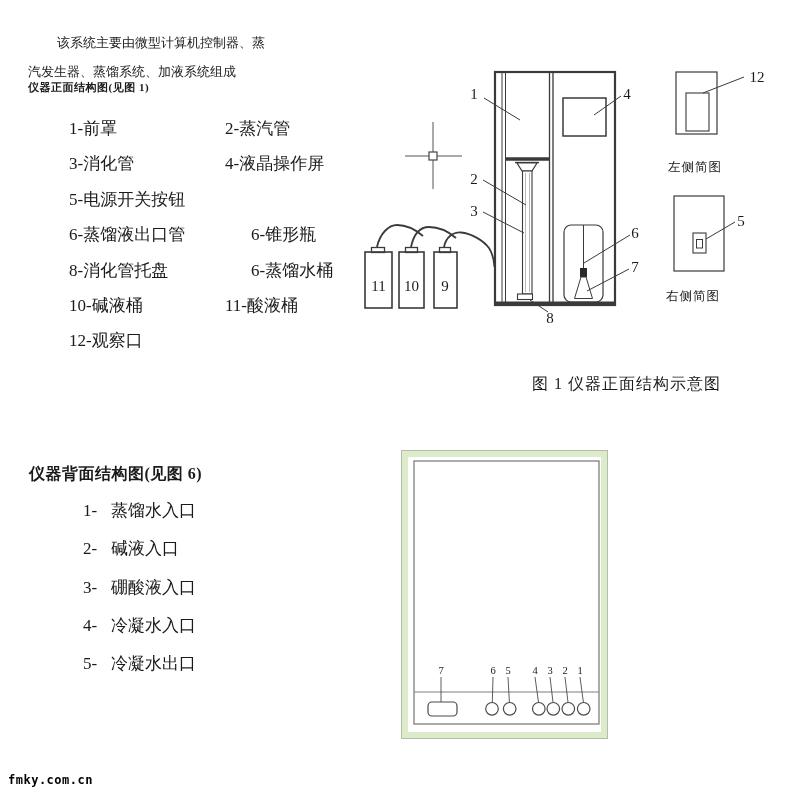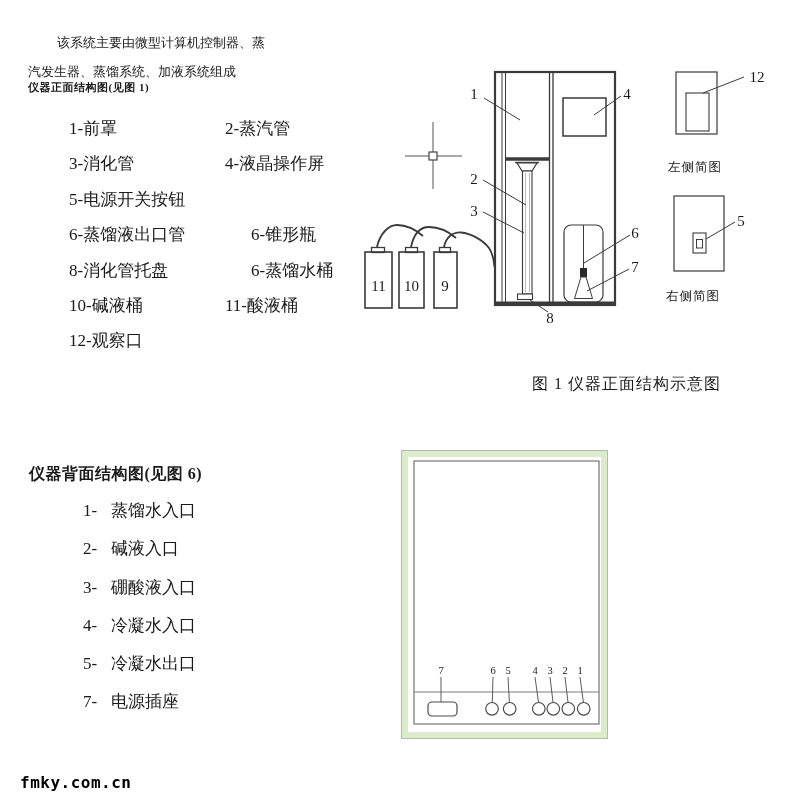--- a/index.html
+++ b/index.html
@@ -15,21 +15,21 @@
   .front-row .rt{position:absolute;left:189px;top:0;white-space:nowrap;}
   .front-row .rt.indent{left:215px;}
   .fig-caption{font-size:16px;letter-spacing:1px;white-space:nowrap;}
   .cap1{left:532px;top:358px;margin-top:16px;}
   .cap2{left:531px;top:763px;}
   .h-back{left:29px;top:464px;font-size:16px;font-weight:bold;letter-spacing:0.5px;}
   .back-list{left:61px;top:501px;font-size:17px;margin-left:22px;}
   .back-row{height:38.3px;line-height:20px;white-space:nowrap;}
   .back-row .num{display:inline-block;width:28px;}
   .logo{left:8px;top:773px;font-family:"DejaVu Sans Mono",monospace;font-weight:bold;
-        font-size:16px;letter-spacing:0.5px;color:#000;margin-left:12px;}
+        font-size:12px;letter-spacing:0.5px;color:#000;}
   svg{display:block;}
   svg text{font-family:"Liberation Serif","DejaVu Serif",serif;}
   svg text.cjk{font-size:12.5px;letter-spacing:1px;}
 </style>
 </head>
 <body>
 
 <div class="page">
 
   <div class="abs intro">
@@ -172,23 +172,20 @@
     </div>
     <div class="back-row">
       <span class="num">3-</span><span>硼酸液入口</span>
     </div>
     <div class="back-row">
       <span class="num">4-</span><span>冷凝水入口</span>
     </div>
     <div class="back-row">
       <span class="num">5-</span><span>冷凝水出口</span>
     </div>
-    <div class="back-row">
-      <span class="num">7-</span><span>电源插座</span>
-    </div>
   </div>
 
   <svg class="abs" style="left:401px;top:450px;" width="207" height="289" viewBox="0 0 207 289">
     <rect x="0.5" y="0.5" width="206" height="288" fill="#dcecca" stroke="#b6bcab" stroke-width="1"></rect>
     <rect x="7" y="7" width="193" height="275" fill="#ffffff"></rect>
     <rect x="13" y="11" width="185" height="263" fill="#ffffff" stroke="#7f7f7f" stroke-width="1.3"></rect>
     <line x1="13" y1="242" x2="198" y2="242" stroke="#7f7f7f" stroke-width="1.2"></line>
     <rect x="27" y="252" width="29" height="14" rx="4" fill="#fff" stroke="#4a4a4a" stroke-width="1.2"></rect>
     <g fill="#fff" stroke="#4a4a4a" stroke-width="1.2">
       <circle cx="91" cy="258.8" r="6.3"></circle>

